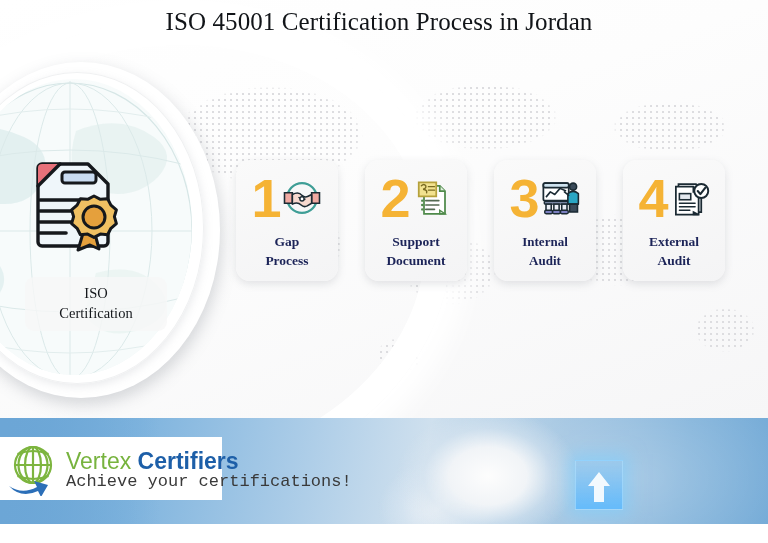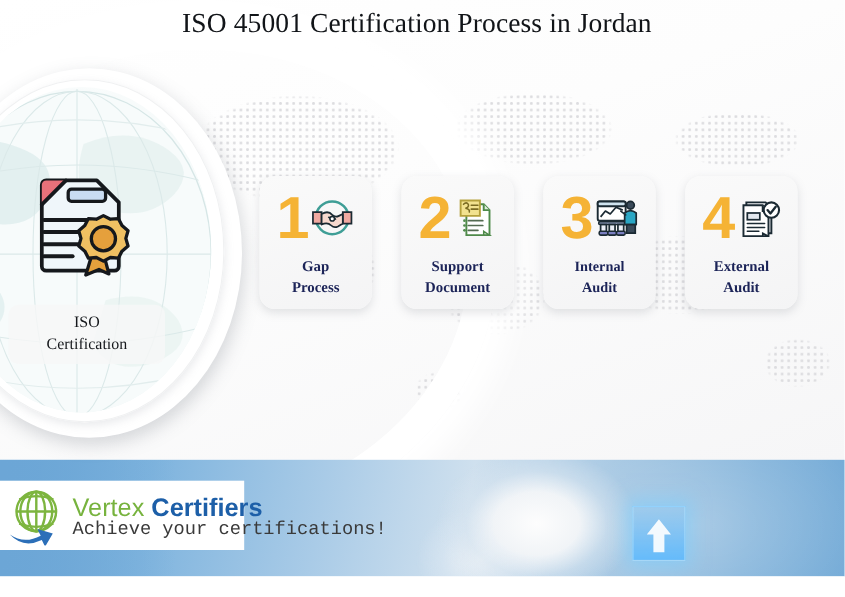--- a/index.html
+++ b/index.html
@@ -131,21 +131,21 @@
   }
   .cert-icon {
     position: absolute;
     left: 80px;
     top: 88px;
     width: 104px;
     height: 106px;
   }
   .iso-label {
     position: absolute;
-    left: 66px;
+    left: 83px;
     top: 215px;
     width: 134px;
     padding: 6px 4px 8px;
     border-radius: 9px;
     background: rgba(247,247,247,.78);
     text-align: center;
     font-family: "Liberation Serif", "DejaVu Serif", serif;
     font-size: 14.5px;
     line-height: 20px;
     color: #15181c;

